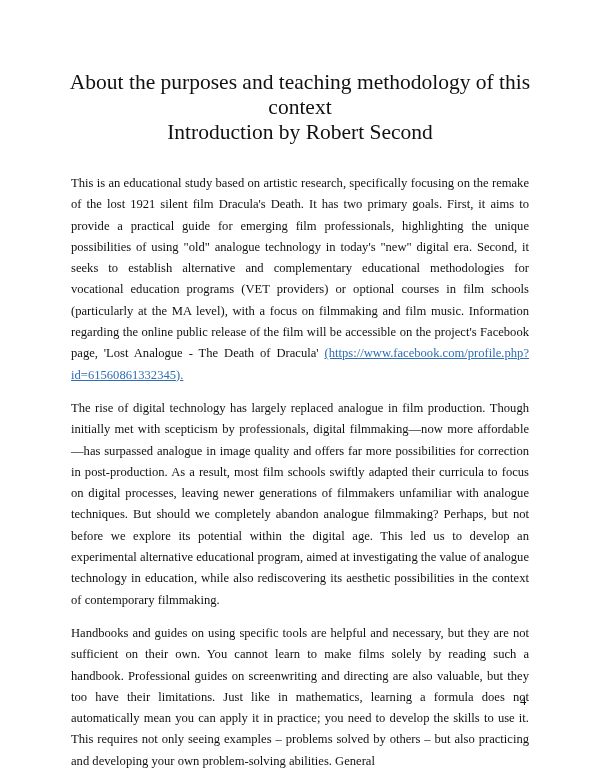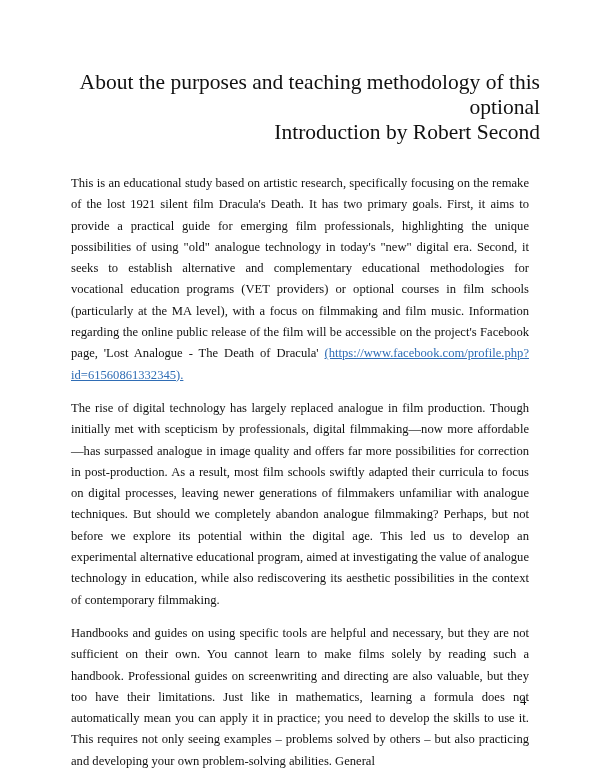--- a/index.html
+++ b/index.html
@@ -1,32 +1,32 @@
 <!DOCTYPE html>
 <html><head>
 <meta charset="utf-8">
 <style>
   html, body { margin: 0; padding: 0; background: #ffffff; }
   body { width: 600px; height: 776px; position: relative; overflow: hidden;
          font-family: "Liberation Serif", "DejaVu Serif", serif; color: #111; }
   .title { position: absolute; left: 60px; width: 480px; top: 70px;
-           text-align: right; font-size: 21.5px; line-height: 25px; }
+           text-align: center; font-size: 21.5px; line-height: 25px; }
   .title div { margin: 0; }
   .body { position: absolute; left: 71px; width: 458px; top: 161px;
           font-size: 12.6px; line-height: 21.3px; text-align: justify; }
   .body p { margin: 12px 0 10px 0; }
   .link { color: #2f6db5; text-decoration: underline; }
   .pagenum { position: absolute; left: 520px; top: 694px; font-size: 12.6px; }
 </style>
 </head>
 <body>
 
 <div class="title">
   <div>About the purposes and teaching methodology of this</div>
-  <div>optional</div>
+  <div>context</div>
   <div>Introduction by Robert Second</div>
 </div>
 
 <div class="body">
   <p><span>This is an educational study based on artistic research, specifically focusing on the remake of the lost 1921 silent film Dracula's Death. It has two primary goals. First, it aims to provide a practical guide for emerging film professionals, highlighting the unique possibilities of using "old" analogue technology in today's "new" digital era. Second, it seeks to establish alternative and complementary educational methodologies for vocational education programs (VET providers) or optional courses in film schools (particularly at the MA level), with a focus on filmmaking and film music. Information regarding the online public release of the film will be accessible on the project's Facebook page, 'Lost Analogue - The Death of Dracula' </span><a class="link">(https://www.facebook.com/profile.php?id=61560861332345).</a></p>
   <p>The rise of digital technology has largely replaced analogue in film production. Though initially met with scepticism by professionals, digital filmmaking—now more affordable—has surpassed analogue in image quality and offers far more possibilities for correction in post-production. As a result, most film schools swiftly adapted their curricula to focus on digital processes, leaving newer generations of filmmakers unfamiliar with analogue techniques. But should we completely abandon analogue filmmaking? Perhaps, but not before we explore its potential within the digital age. This led us to develop an experimental alternative educational program, aimed at investigating the value of analogue technology in education, while also rediscovering its aesthetic possibilities in the context of contemporary filmmaking.</p>
   <p>Handbooks and guides on using specific tools are helpful and necessary, but they are not sufficient on their own. You cannot learn to make films solely by reading such a handbook. Professional guides on screenwriting and directing are also valuable, but they too have their limitations. Just like in mathematics, learning a formula does not automatically mean you can apply it in practice; you need to develop the skills to use it. This requires not only seeing examples – problems solved by others – but also practicing and developing your own problem-solving abilities. General</p>
 </div>
 
 <div class="pagenum">4</div>

